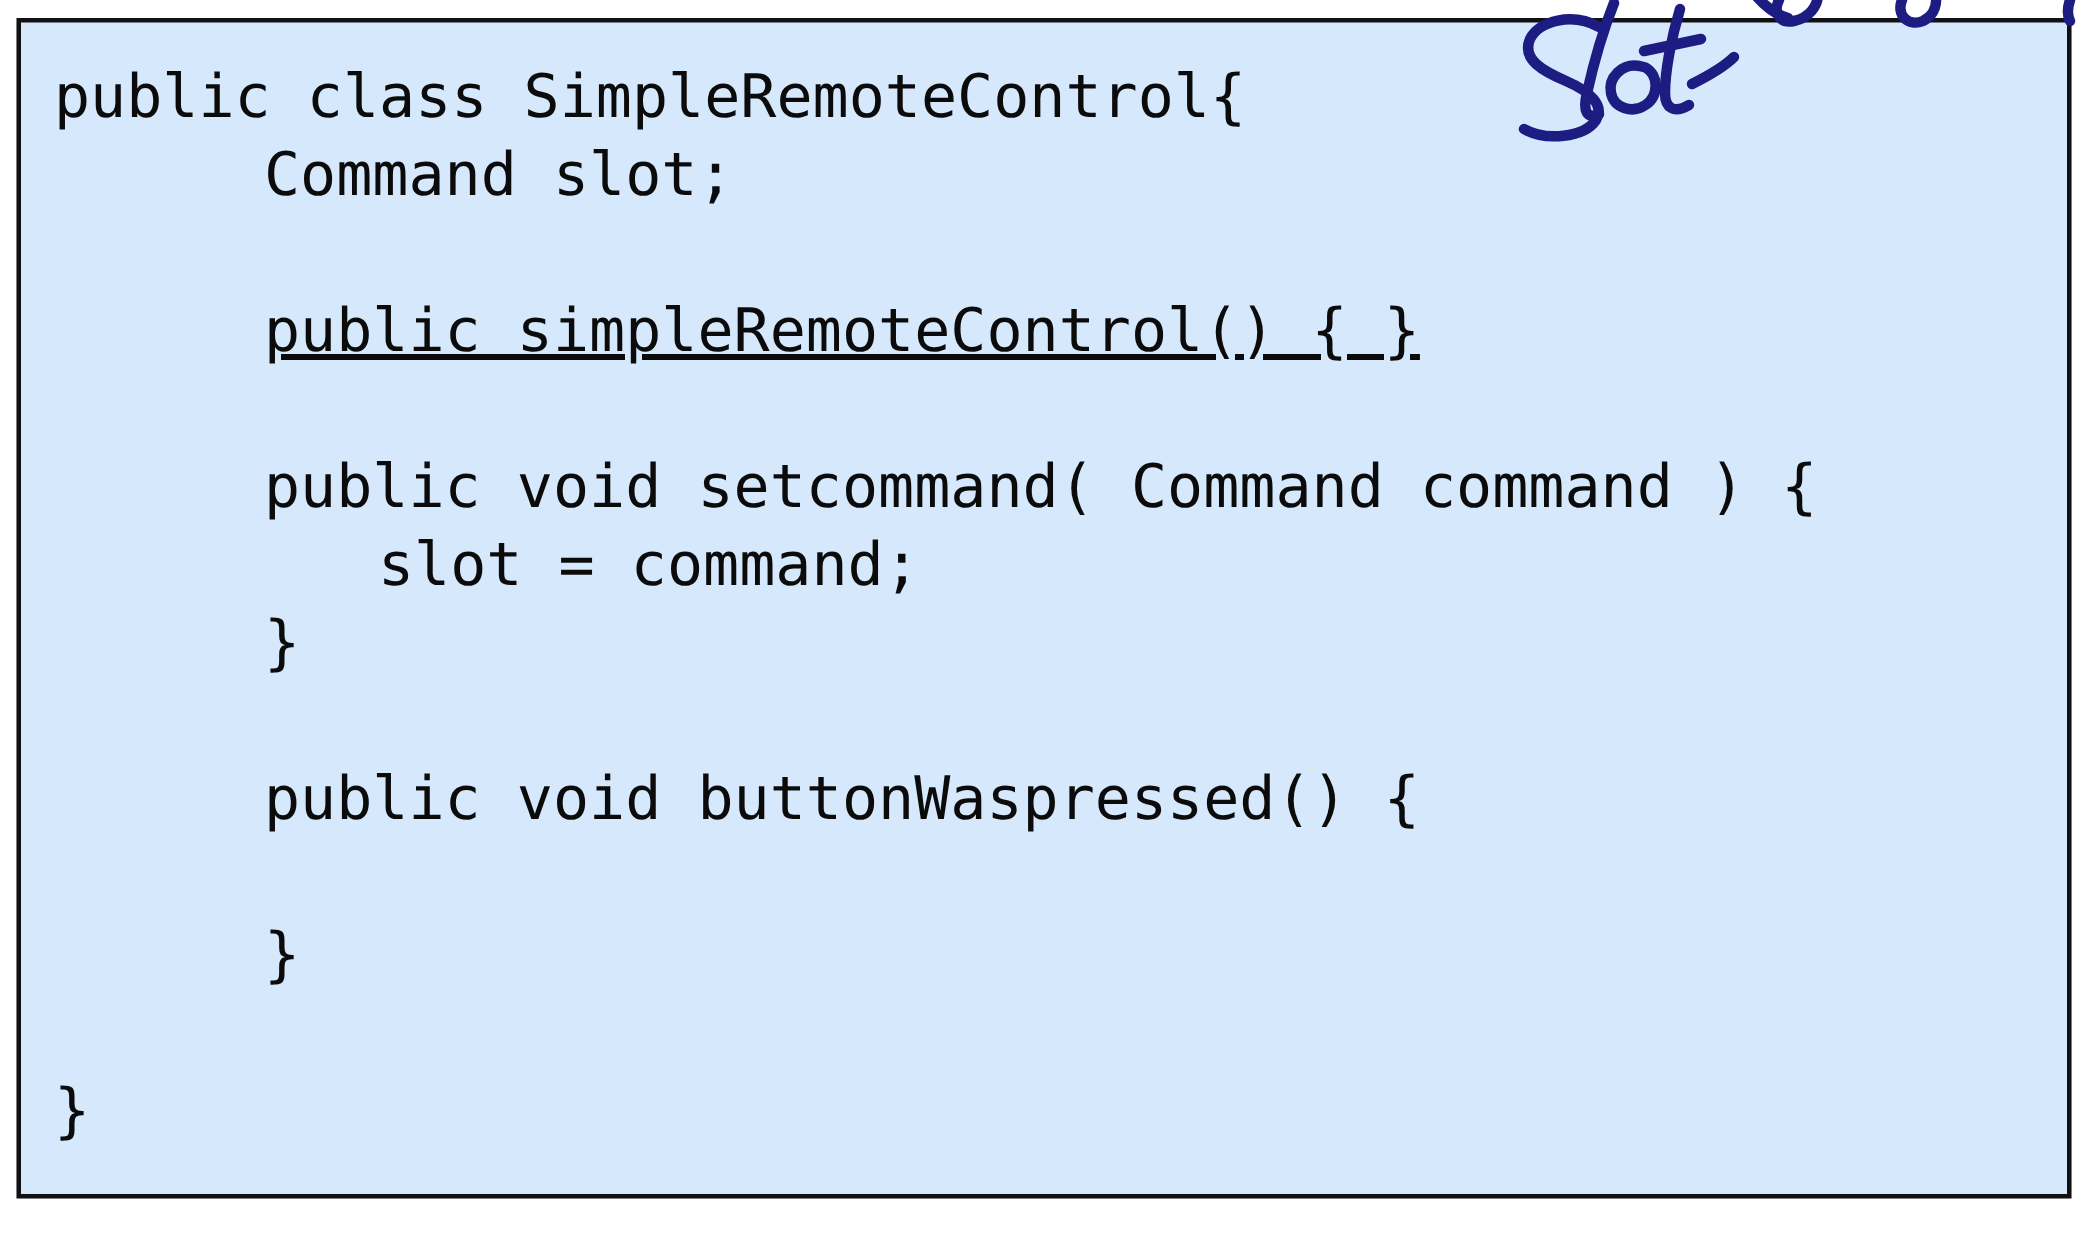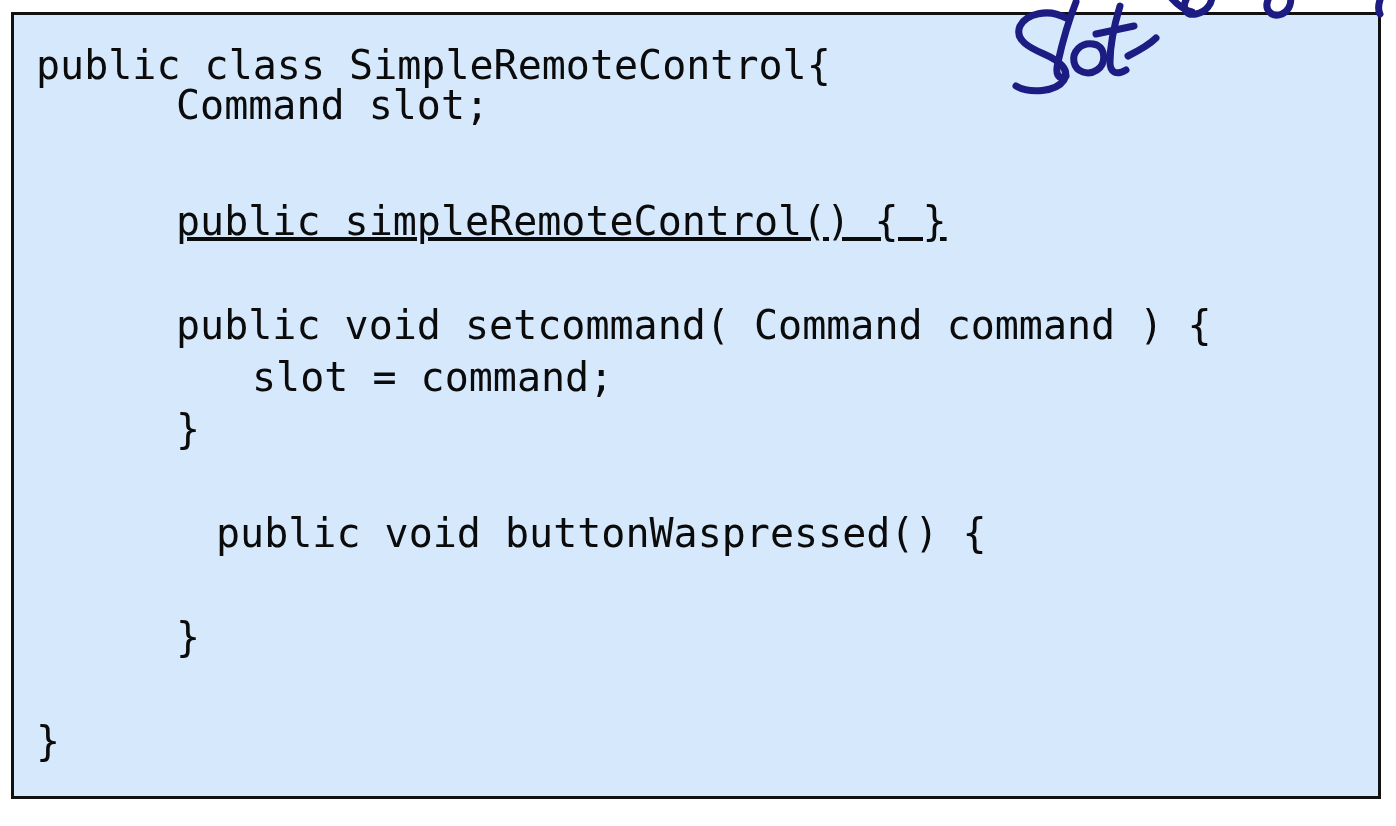--- a/index.html
+++ b/index.html
@@ -64,29 +64,29 @@
   .indent-0 { padding-left: 22px; }
   .indent-1 { padding-left: 162px; }
   .indent-2 { padding-left: 238px; }
 </style>
 </head>
 <body>
 
 <div id="code-box">
   <div id="code-listing">
       <div class="code-line indent-0" style="top: 24px;">public class SimpleRemoteControl{</div>
-      <div class="code-line indent-1" style="top: 64px; text-align: right;">Command slot;</div>
+      <div class="code-line indent-1" style="top: 76px; text-align: right;">Command slot;</div>
       <div class="code-line indent-0" style="top: 128px;"></div>
       <div class="code-line indent-1" style="top: 180px; text-decoration: underline;">public simpleRemoteControl() { }</div>
       <div class="code-line indent-0" style="top: 232px;"></div>
       <div class="code-line indent-1" style="top: 284px;">public void setcommand( Command command ) {</div>
       <div class="code-line indent-2" style="top: 336px;">slot = command;</div>
       <div class="code-line indent-1" style="top: 388px;">}</div>
       <div class="code-line indent-0" style="top: 440px;"></div>
-      <div class="code-line indent-1" style="top: 492px; margin-left: 40px;">public void buttonWaspressed() {</div>
+      <div class="code-line indent-1" style="top: 492px;">public void buttonWaspressed() {</div>
       <div class="code-line indent-1" style="top: 596px;">}</div>
       <div class="code-line indent-0" style="top: 648px;"></div>
       <div class="code-line indent-0" style="top: 700px;">}</div>
     </div>
 </div>
 
 <svg id="annotation-layer" viewBox="0 0 1396 826" xmlns="http://www.w3.org/2000/svg">
   <g fill="none" stroke="#1c1c82" stroke-width="7" stroke-linecap="round" stroke-linejoin="round">
 
     <path d="M1066 18 C1048 8, 1026 14, 1020 26

